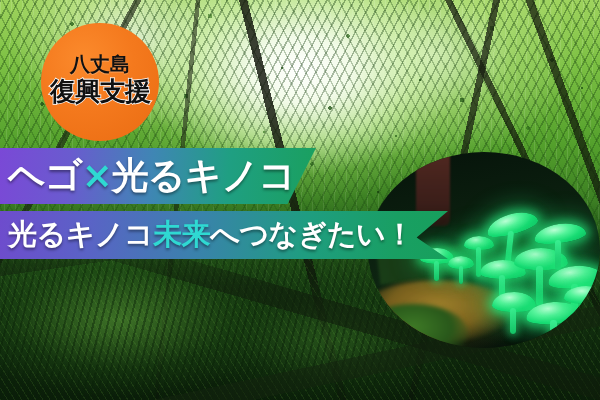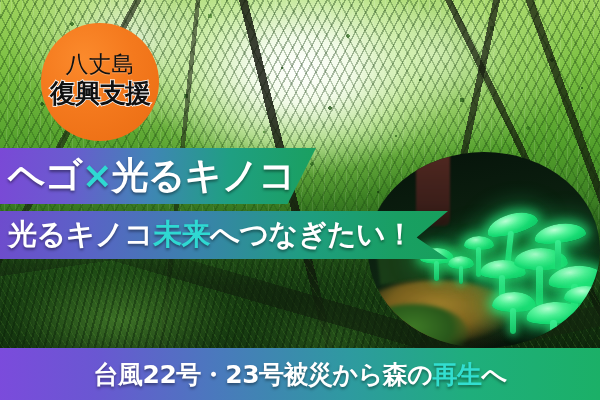--- a/index.html
+++ b/index.html
@@ -168,22 +168,22 @@
     width: 118px; height: 118px;
     border-radius: 50%;
     background: radial-gradient(circle at 36% 30%, #fb8a2c 0%, #f4791d 45%, #ea6c12 100%);
     display: flex;
     flex-direction: column;
     align-items: center;
     justify-content: center;
     line-height: 1;
   }
   .badge-line1 {
-    font-size: 23px;
-    font-weight: 400;
+    font-size: 20px;
+    font-weight: 700;
     color: #111111;
     letter-spacing: 0px;
     margin-bottom: 4px;
     text-shadow: 0 1px 0 rgba(255,255,255,.25);
   }
   .badge-line2 {
     font-size: 26px;
     font-weight: 700;
     color: #111111;
     letter-spacing: -1px;
@@ -334,19 +334,14 @@
       <span>ヘゴ</span><span class="hl-cyan">×</span><span>光るキノコ</span>
     </div>
   </div>
 
   <div class="band2">
     <div class="txt">
       <span>光るキノコ</span><span class="hl-cyan">未来</span><span>へつなぎたい！</span>
     </div>
   </div>
 
-  <div class="band-bottom">
-    <div class="txt">
-      <span>台風22号・23号被災から森の</span><span class="hl-cyan">再生</span><span>へ</span>
-    </div>
-  </div>
 
 </div>
 
 </body></html>

